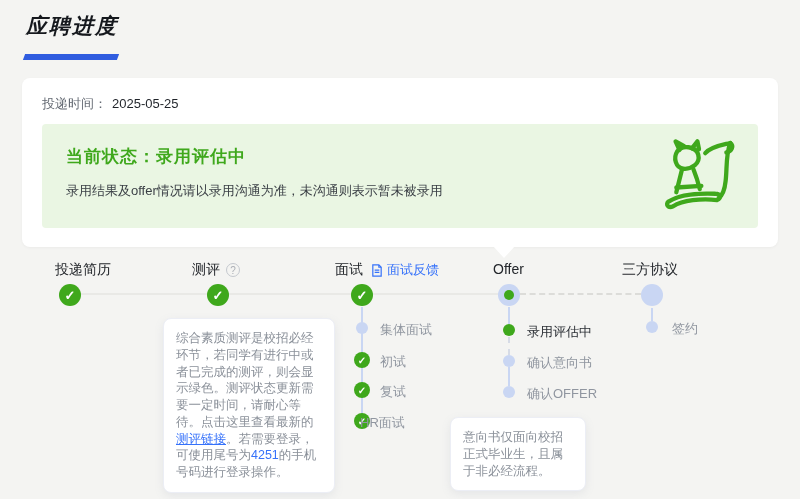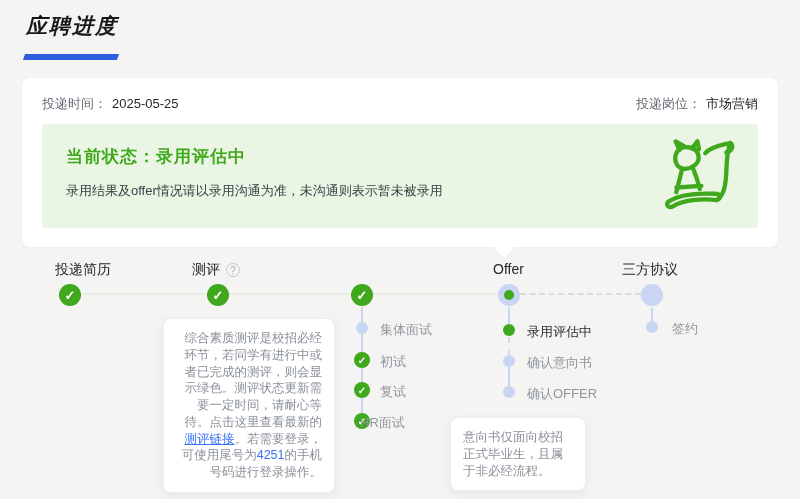--- a/index.html
+++ b/index.html
@@ -60,39 +60,36 @@
     color:#fff;font-size:10px;font-weight:bold;display:flex;align-items:center;justify-content:center;}
   .sub-label{position:absolute;font-size:13px;color:var(--text-light);white-space:nowrap;}
   .sub-label.dark{color:#2a2e34;}
 
   
   .tooltip{position:absolute;background:#fff;border:1px solid #eceef5;border-radius:8px;
     box-shadow:0 3px 10px rgba(120,130,160,.12);font-size:12.5px;line-height:1.34;
     color:#8a9099;padding:11px 12px;}
   .tooltip .link{color:var(--link-blue);text-decoration:underline;cursor:pointer;}
   .tooltip .phone{color:var(--link-blue);}
-  #tooltip-assessment{left:163px;top:318px;width:172px;text-align:right;}
+  #tooltip-assessment{left:163px;top:318px;width:172px;}
   #tooltip-offer{left:450px;top:417px;width:136px;}
 </style>
 </head>
 <body>
 
 <div class="screen">
 
   <div class="page-title">
     <span>应聘进度</span>
   </div>
 
   <div class="card">
     <div class="card-meta">
       <div>
         <span class="meta-label">投递时间：</span><span class="meta-value">2025-05-25</span>
-      </div>
-      <div>
-        <span class="meta-label">投递岗位：</span><span class="meta-value">市场营销</span>
       </div>
     </div>
 
     <div class="status-banner">
       <div class="status-title">当前状态：录用评估中</div>
       <div class="status-desc">录用结果及offer情况请以录用沟通为准，未沟通则表示暂未被录用</div>
       <div class="status-icon">
         <svg width="86" height="82" viewBox="0 0 110 104" fill="none" stroke="#3fa81c" stroke-width="5.5" stroke-linecap="round" stroke-linejoin="round">
           <path d="M63 24 C71 15 88 13 95 11 C89 26 91 45 89 60 C88 70 85 78 80 82"></path>
           <path d="M95 11 C100 15 97 22 90 23"></path>
@@ -114,20 +111,31 @@
   <div class="h-seg" style="left:229px;width:122px;"></div>
   <div class="h-seg" style="left:373px;width:125px;"></div>
   <div class="h-seg dashed" style="left:520px;width:121px;"></div>
 
   <div class="stage-label" style="left:55px;">
     <span>投递简历</span>
   </div>
   <div class="stage-label" style="left:192px;">
     <span>测评</span>
     <span class="help-icon">?</span>
+  </div>
+  <div class="stage-label" style="left:335px;">
+    <span>面试</span>
+    <span class="feedback-link">
+      <svg width="12" height="13" viewBox="0 0 12 14" fill="none" stroke="#3672fa" stroke-width="1.3">
+        <path d="M1.5 1 H8 L10.5 3.5 V13 H1.5 Z"></path>
+        <path d="M8 1 V3.5 H10.5"></path>
+        <path d="M3.5 6.5 H8.5 M3.5 9 H8.5"></path>
+      </svg>
+      <span>面试反馈</span>
+    </span>
   </div>
   <div class="stage-label" style="left:493px;font-weight:500;">
     <span>Offer</span>
   </div>
   <div class="stage-label" style="left:622px;">
     <span>三方协议</span>
   </div>
 
   <div class="node done" style="left:59px;">
       <span>✓</span>

